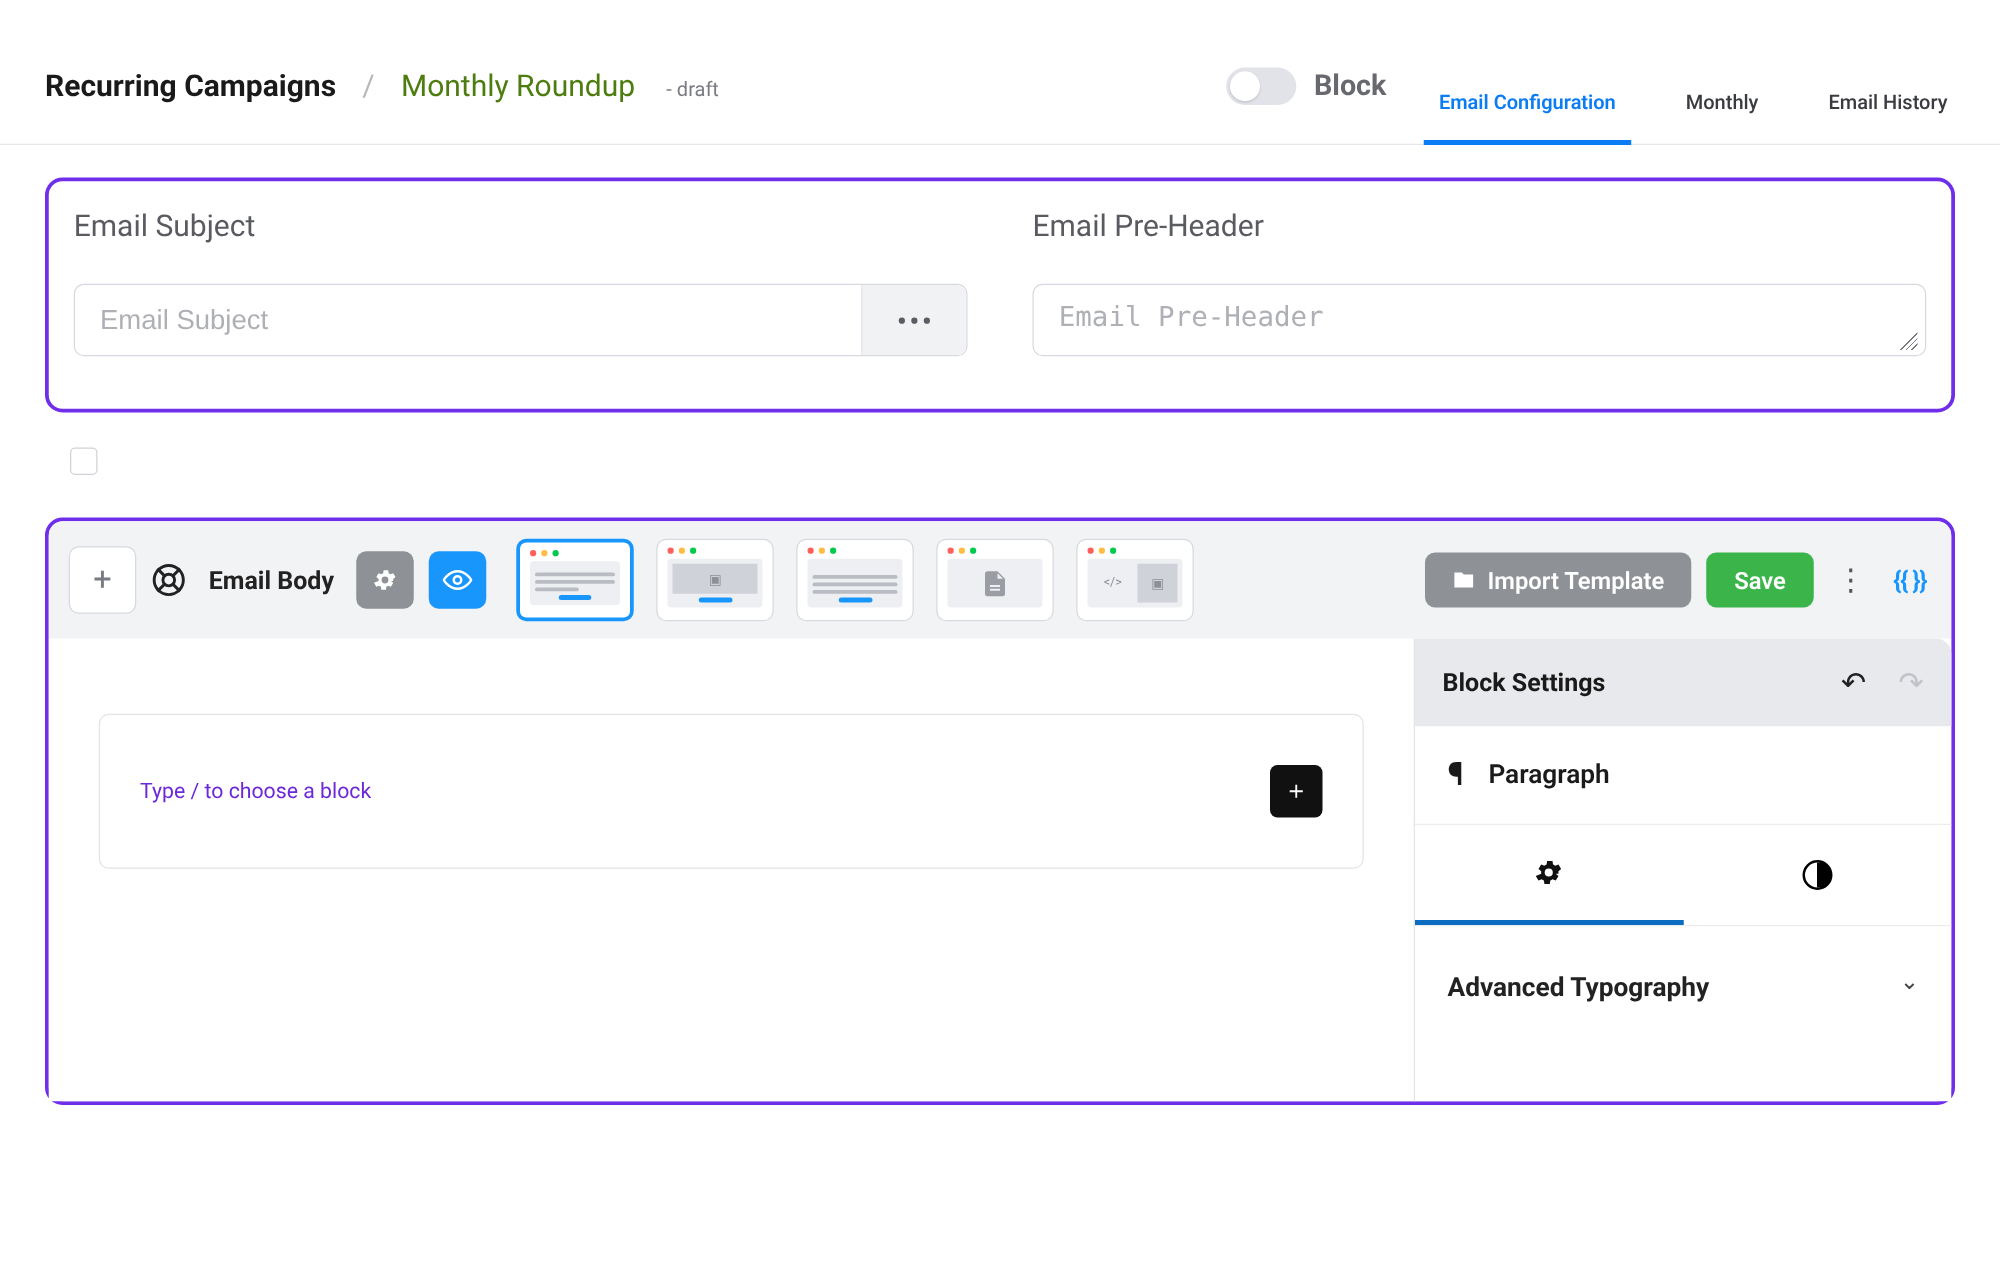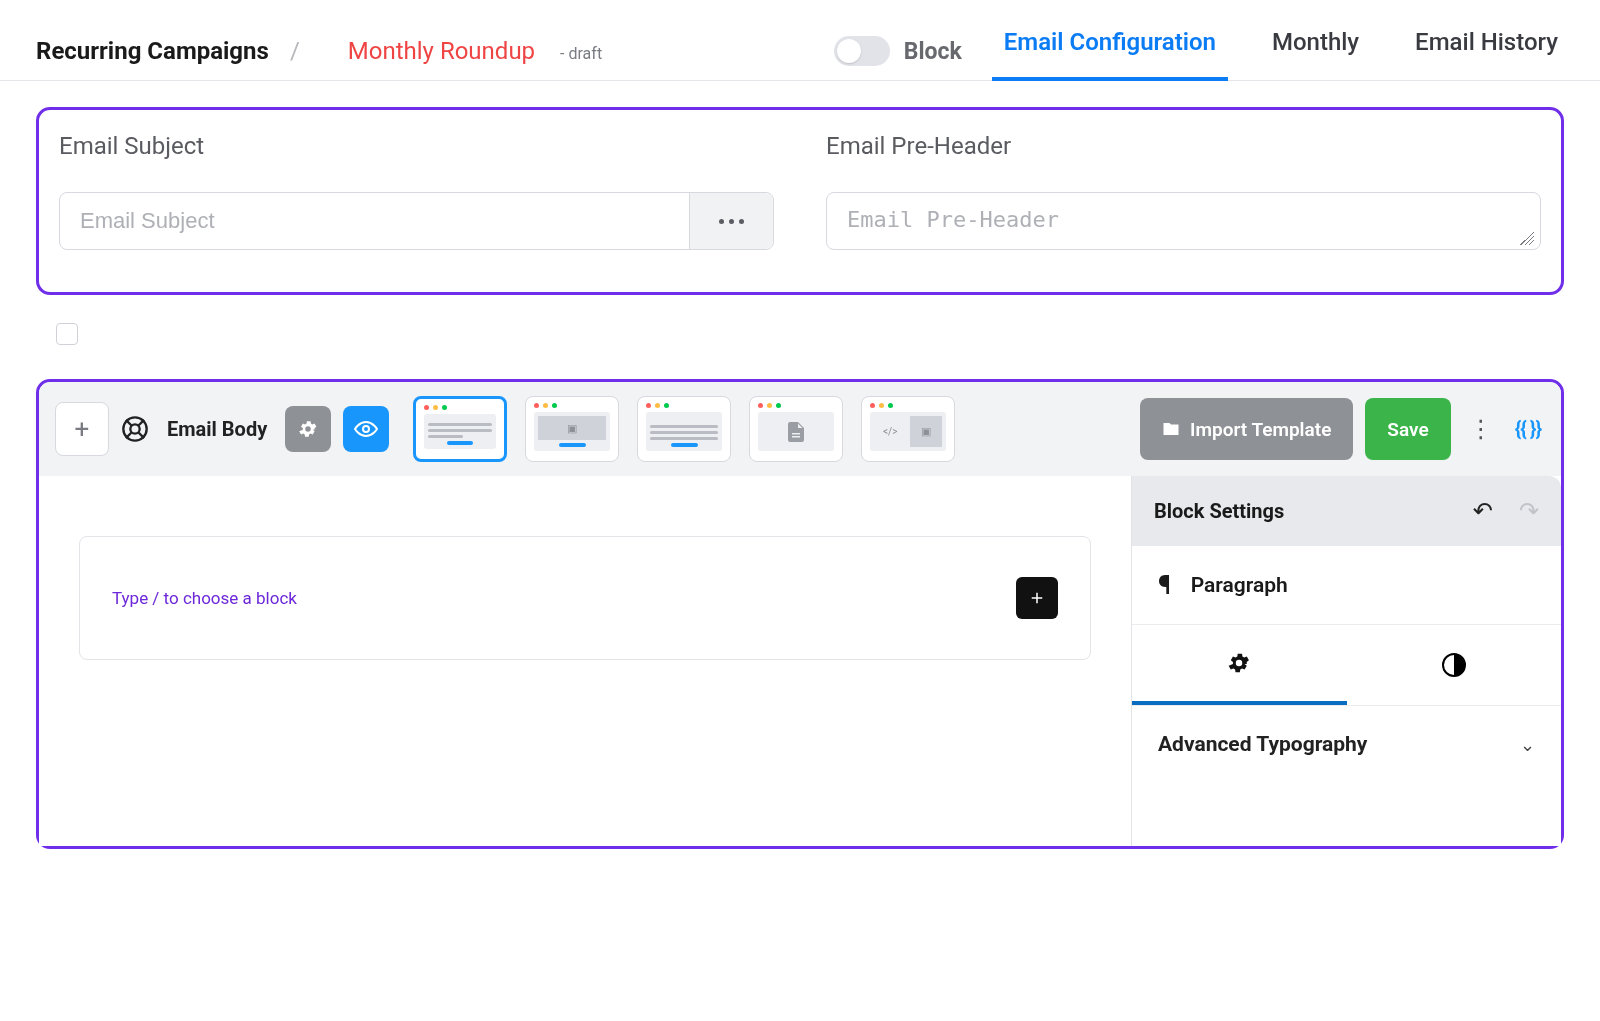--- a/index.html
+++ b/index.html
@@ -9,35 +9,35 @@
   
   .header {
     display:flex; align-items:center; justify-content:space-between;
     padding: 22px 36px 0 36px;
     border-bottom:1px solid #e6e6ea;
     background:#fff;
   }
   .header .crumbs { display:flex; align-items:baseline; gap:21px; font-size:24px; }
   .crumb-root { font-weight:700; color:#1a1a1a; }
   .crumb-sep { color:#b8b8bc; }
-  .crumb-name { color:#ef4444; font-weight:400;margin-left:27px; }
+  .crumb-name { color:#4d7c0f; font-weight:400; }
   .crumb-draft { color:#7a7b83; font-size:16px; margin-left:4px; }
   .header-right { display:flex; align-items:center; gap:26px; }
   .toggle-wrap { display:flex; align-items:center; gap:14px; }
   .toggle {
     width:56px; height:30px; background:#e1e3e8; border-radius:30px; position:relative; cursor:pointer;
   }
   .toggle .knob{
     width:24px; height:24px; background:#fff; border-radius:50%;
     position:absolute; top:3px; left:3px; box-shadow:0 1px 2px rgba(0,0,0,.15);
   }
   .toggle-label{ font-size:23px; font-weight:700; color:#68696e; }
 
   .tabs { display:flex; align-items:flex-end; gap:44px; margin-left:10px; }
-  .tab { font-size:24px; color:#3a3b40; padding:6px 6px 24px 6px; cursor:pointer; position:relative; font-weight:500;}
+  .tab { font-size:16px; color:#3a3b40; padding:6px 6px 24px 6px; cursor:pointer; position:relative; font-weight:500;margin-top:44px;}
   .tab.active { color:#0b7cf4; font-weight:600;}
   .tab.active::after{
     content:""; position:absolute; left:-6px; right:-6px; bottom:-1px; height:4px; background:#0b7cf4;
   }
 
   
   .hl-box { border:3px solid #6f2eea; border-radius:14px; }
 
   
   .section-subject{
@@ -120,21 +120,21 @@
   .tcard{ flex:1; margin-top:4px; background:#edeff2; border-radius:3px; display:flex; flex-direction:column; justify-content:flex-end; padding:4px; gap:3px;}
   .tline{ height:3px; background:#b9bcc2; border-radius:2px; }
   .tline.short{ width:55%; }
   .tblue{ height:4px; width:40%; background:#1996fb; border-radius:2px; margin:0 auto; }
   .timg{ flex:1; background:#cfd2d8; display:flex; align-items:center; justify-content:center; font-size:11px; color:#8d9096;}
   .tfile{ flex:1; display:flex; align-items:center; justify-content:center; }
   .tfile svg{ width:24px; height:24px; fill:#9a9da3;}
 
   .tb-right{ display:flex; align-items:center; gap:12px; }
   .btn{
-    height:62px; padding:0 22px; border-radius:8px; display:flex; align-items:center; gap:10px; cursor:pointer; font-size:19px; font-weight:600;
+    height:44px; padding:0 22px; border-radius:8px; display:flex; align-items:center; gap:10px; cursor:pointer; font-size:19px; font-weight:600;
   }
   .btn.grey{ background:#8e9196; color:#fff; }
   .btn.green{ background:#3bb54a; color:#fff; }
   .kebab{ color:#55565a; font-size:24px; cursor:pointer; padding:0 6px; }
   .braces{ color:#1996fb; font-size:20px; font-weight:700; cursor:pointer; letter-spacing:-1px; padding:0 4px;}
 
   .editor-body{ flex:1; display:flex; background:#fff; }
   .canvas{ flex:1; padding:60px 40px; }
   .block{
     border:1px solid #e2e4e8; border-radius:8px; padding:40px 32px; display:flex; align-items:center; justify-content:space-between;
@@ -159,21 +159,21 @@
   .ins-row{ display:flex; align-items:center; gap:20px; padding:24px 26px; font-size:21px; font-weight:600; color:#1a1a1a; border-bottom:1px solid #ececef;}
   .para-icon{ font-size:26px; font-weight:700; }
   .ins-tabs{ display:flex; }
   .ins-tab{ flex:1; height:80px; display:flex; align-items:center; justify-content:center; cursor:pointer;}
   .ins-tab.active{ border-bottom:4px solid #0b6dbf; }
   .geartab svg{ width:26px; height:26px;}
   .contrast{ width:24px; height:24px; border-radius:50%; border:2px solid #000; background:linear-gradient(90deg,#fff 50%, #000 50%);}
   .accordion{
     padding:26px 26px; display:flex; align-items:center; justify-content:space-between; cursor:pointer; border-top:1px solid #ececef;
   }
-  .acc-label{ font-size:21px; font-weight:700; }
+  .acc-label{ font-size:21px; font-weight:700;margin-top:12px; }
   .chev{ font-size:18px; color:#444; }
 
   
   svg{ display:block; }
 </style>
 </head>
 <body>
 
 <div class="page">
 

